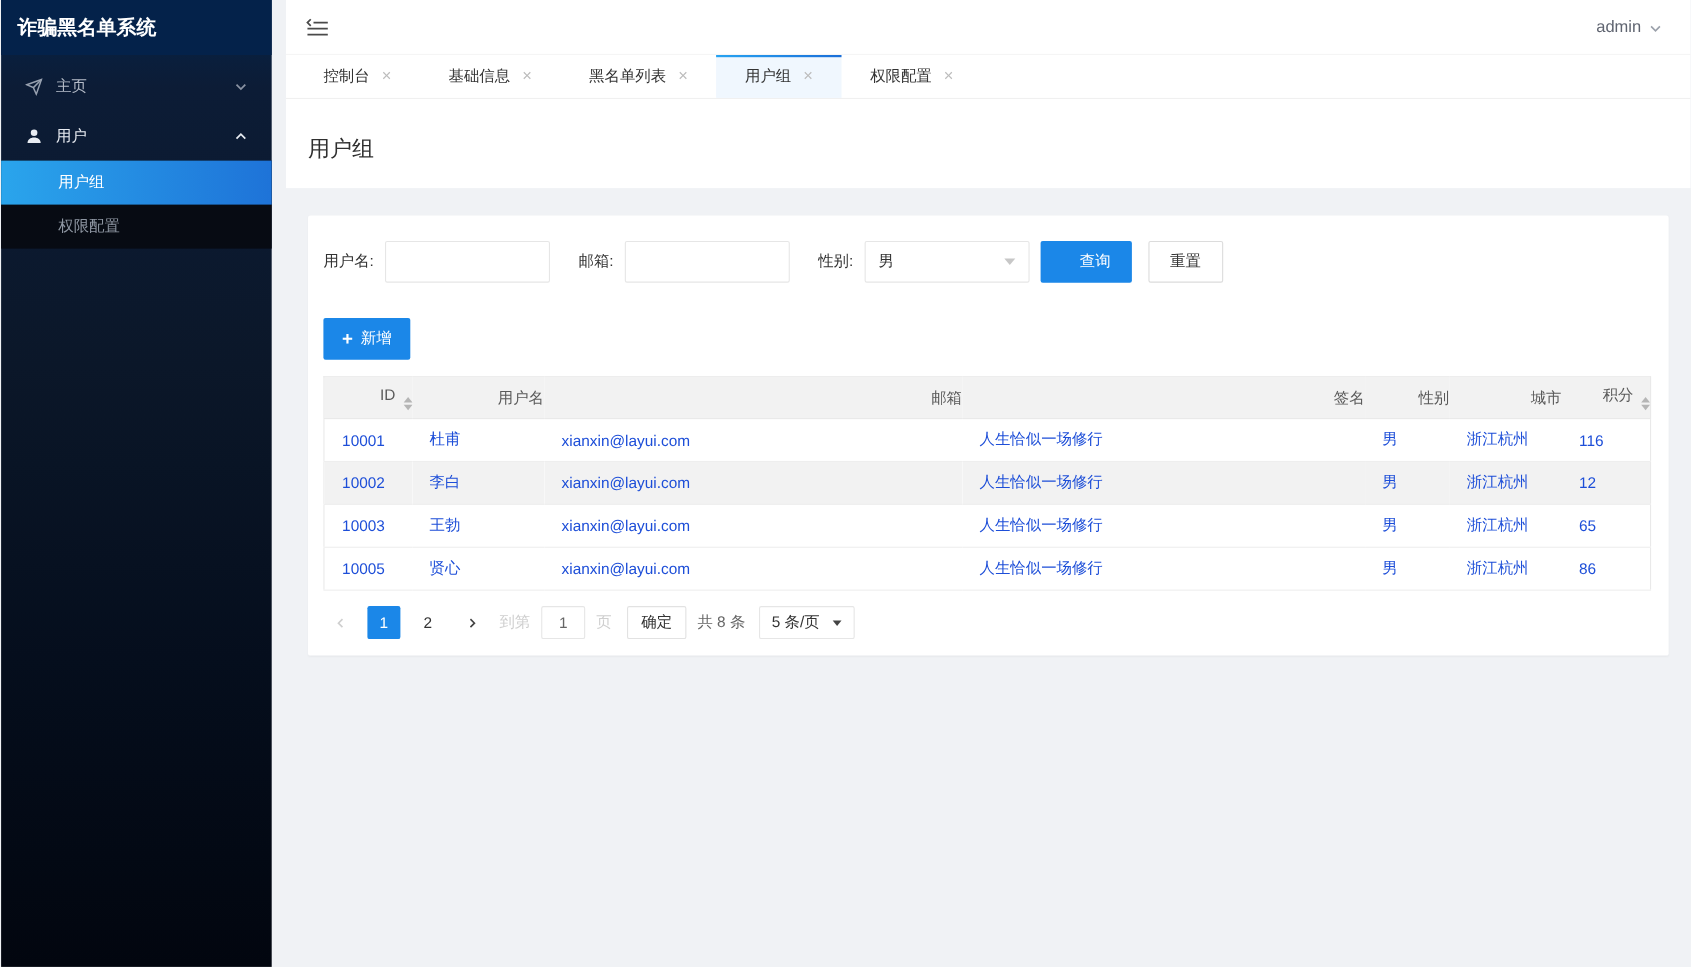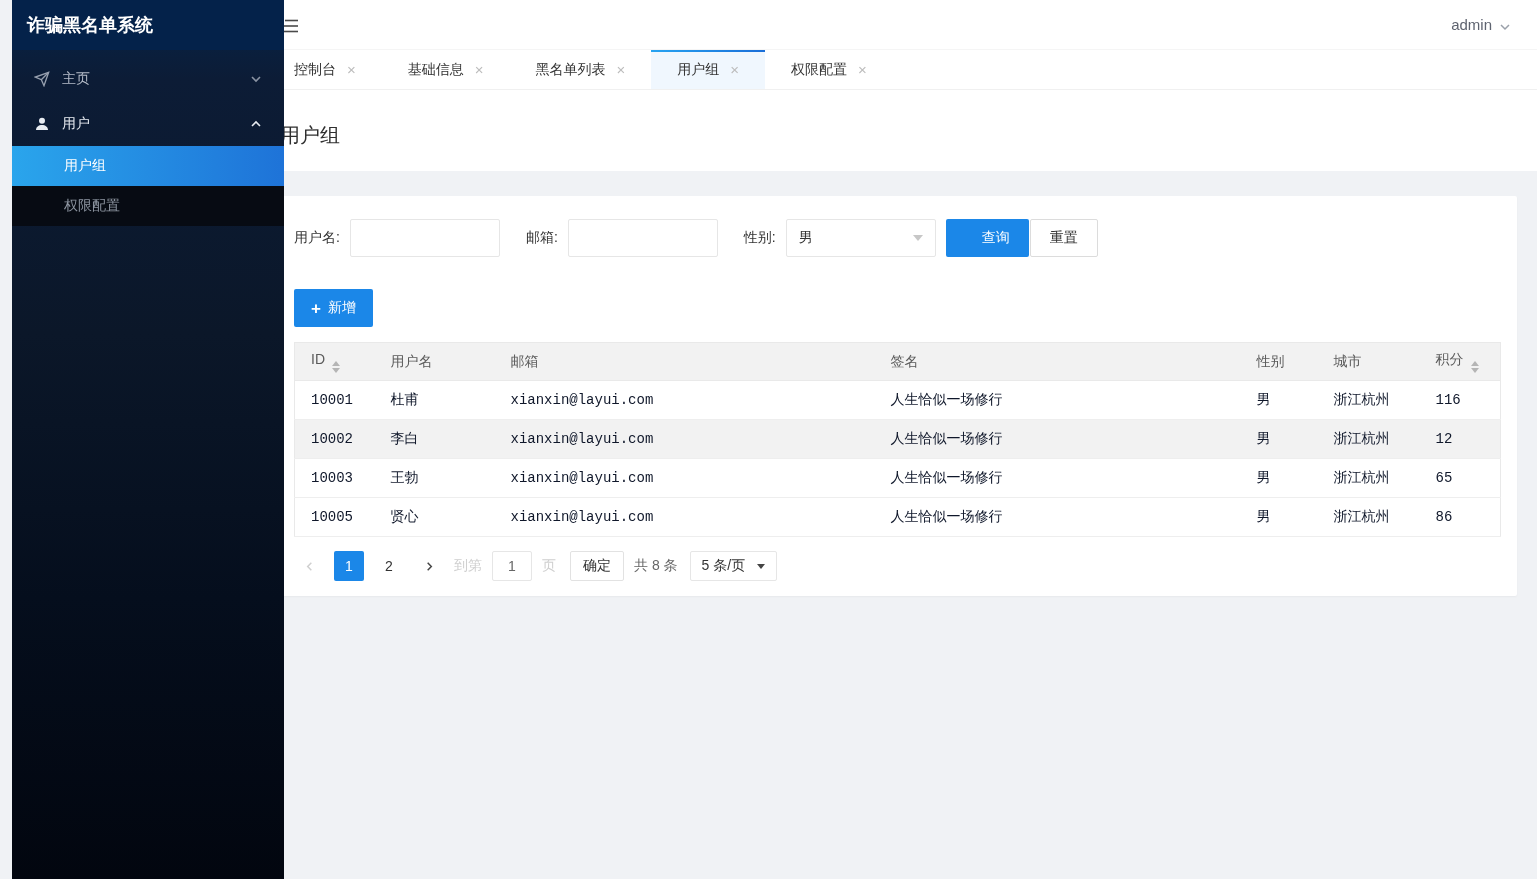--- a/index.html
+++ b/index.html
@@ -4,21 +4,21 @@
 <style>
   * { box-sizing: border-box; }
   html,body { margin:0; padding:0; }
   body {
     width:1537px; height:879px; overflow:hidden;
     font-family:"Liberation Sans","DejaVu Sans",sans-serif;
     background:#f0f2f5; font-size:14px; color:#333;
   }
   
   .sidebar {
-    position:fixed; left:12px; top:0; width:272px; height:879px;
+    position:fixed; left:1px; top:0; width:246px; height:879px;
     background:linear-gradient(180deg,#052449 0%,#0c1c36 9%,#0b1729 38%,#050e1d 68%,#02060f 100%);
     z-index:10;
   }
   .side-header {
     height:50px; line-height:50px; padding-left:15px;
     color:#ffffff; font-size:18px; font-weight:bold;
     background:#04224a;
   }
   .nav { padding-top:6px; }
   .nav-item {
@@ -90,37 +90,37 @@
     padding:0 12px; font-size:14px; color:#333; cursor:pointer; background:#fff;
   }
   .caret-down {
     width:0; height:0; border-left:5px solid transparent;
     border-right:5px solid transparent; border-top:6px solid #c7c7c7;
   }
   .btn { height:38px; border-radius:2px; font-size:14px; cursor:pointer; }
   .btn-primary { background:#1b87e8; color:#fff; border:none; padding:0 19px; }
   .btn-plain { background:#fff; color:#333; border:1px solid #dcdcdc; padding:0 19px; }
   .search-row .btn-primary { margin-left:10px;padding-left:36px; }
-  .search-row .btn-plain { margin-left:1px; }
+  .search-row .btn-plain { margin-left:15px; }
   
   .add-btn {
     margin:14px 0 15px; display:inline-flex; align-items:center;
     background:#1b87e8; color:#fff; border:none; border-radius:2px;
     height:38px; padding:0 17px; font-size:14px; cursor:pointer;
   }
   .add-btn .plus { font-size:17px; font-weight:bold; margin-right:7px; line-height:1; }
   
   table.grid { border-collapse:collapse; table-layout:fixed; width:1206px; border:1px solid #e9e9e9; }
   table.grid th {
-    background:#f2f2f2; height:38px; text-align:left; font-weight:normal;
+    background:#f2f2f2; height:38px; text-align:right; font-weight:normal;
     font-size:14px; color:#5a5a5a; padding:0 0 0 16px; border-bottom:1px solid #e9e9e9;
   }
   table.grid td {
-    height:39px; font-size:14px; color:#0f172a; padding:0 0 0 16px;
-    border-bottom:1px solid #eeeeee; overflow:hidden; white-space:nowrap;font-family:Liberation Mono, monospace;
+    height:39px; font-size:14px; color:#1d4ed8; padding:0 0 0 16px;
+    border-bottom:1px solid #eeeeee; overflow:hidden; white-space:nowrap;
   }
   table.grid tr.stripe td { background:#f2f2f2; }
   .sort { display:inline-flex; flex-direction:column; margin-left:7px; vertical-align:-2px; cursor:pointer; }
   .sort .s-up { width:0; height:0; border-left:4px solid transparent; border-right:4px solid transparent; border-bottom:5px solid #b5b5b5; margin-bottom:2px; }
   .sort .s-down { width:0; height:0; border-left:4px solid transparent; border-right:4px solid transparent; border-top:5px solid #b5b5b5; }
   
   .pager { display:flex; align-items:center; margin-top:14px; font-size:14px; color:#666; }
   .pg { min-width:30px; height:30px; display:flex; align-items:center; justify-content:center; border-radius:2px; cursor:pointer; margin-right:10px; }
   .pg.num { color:#333; }
   .pg.active { background:#1b87e8; color:#fff; }

